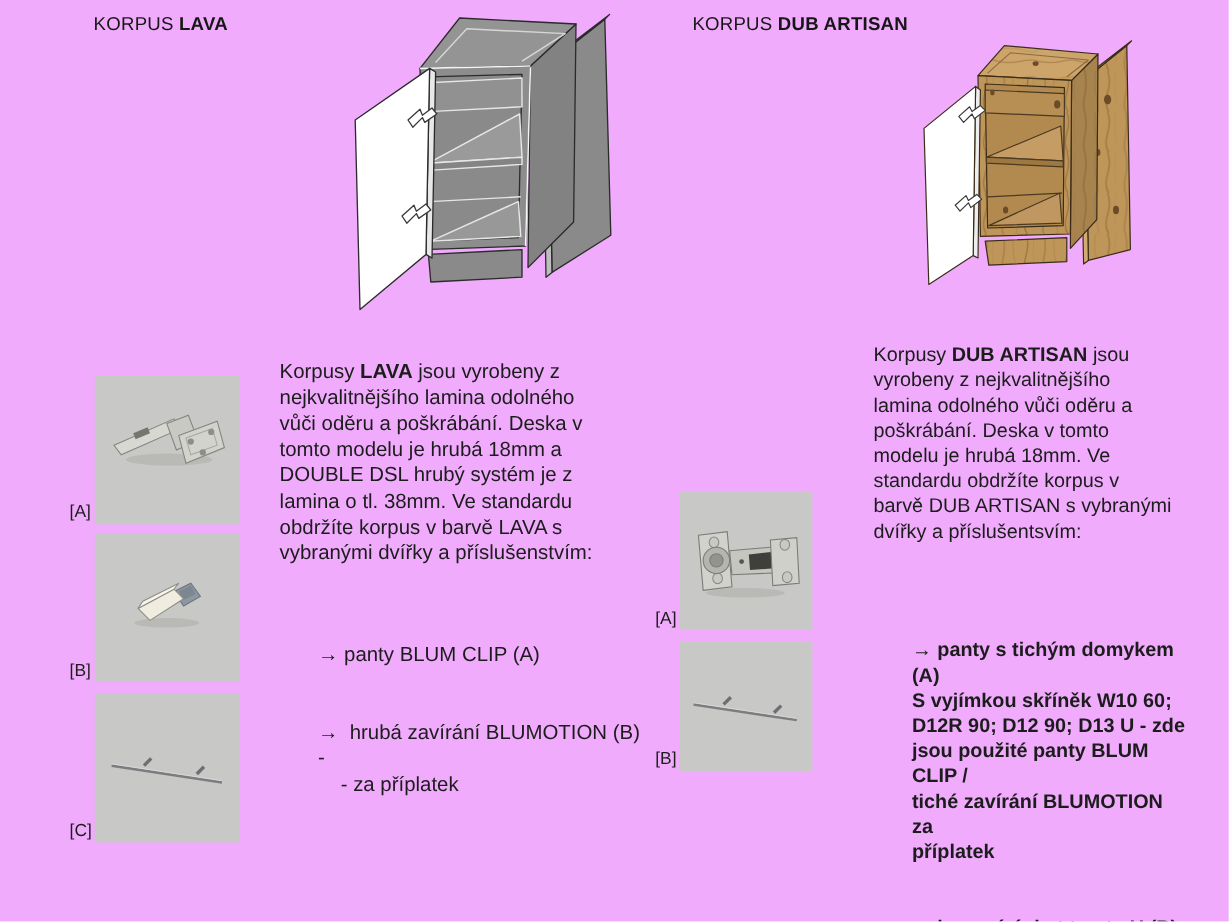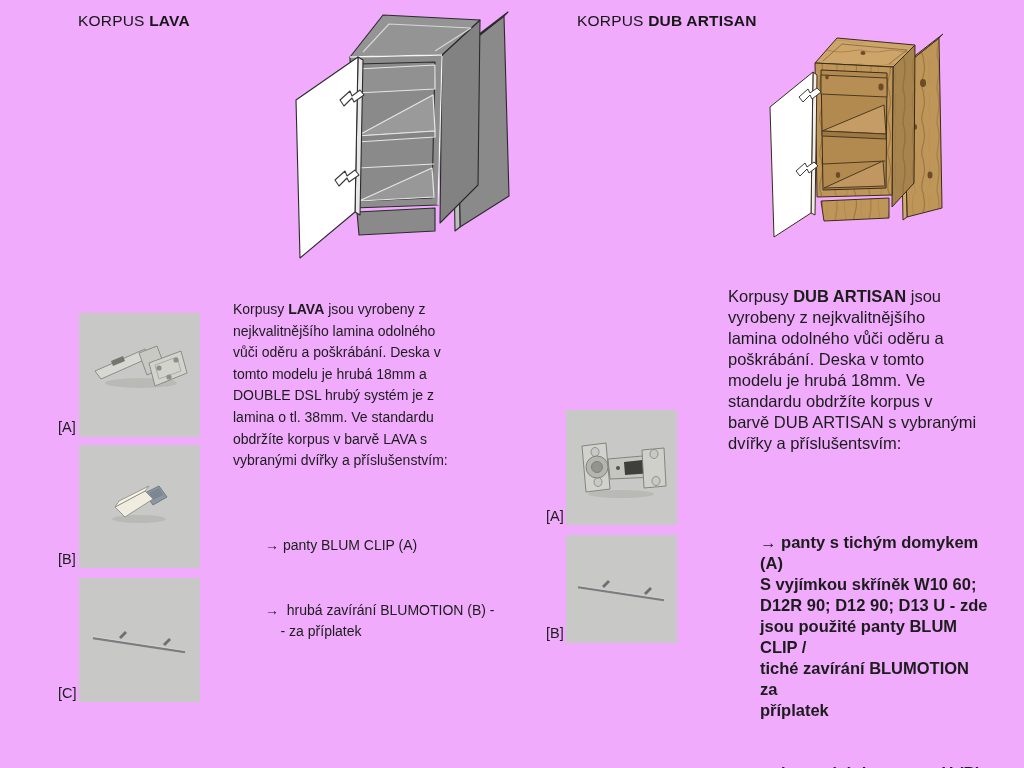--- a/index.html
+++ b/index.html
@@ -6,21 +6,21 @@
   .page{position:relative;width:1024px;height:768px;background:#f0abfc;overflow:hidden;
         font-family:"Liberation Sans","DejaVu Sans",sans-serif;color:#1c1c1c;}
   .abs{position:absolute;}
   .title{font-size:15.5px;letter-spacing:.2px;color:#161616;}
   .title b{font-weight:700;}
   .textblock{color:#1c1c1c;}
   .para{white-space:pre-wrap;}
   .para b{font-weight:700;}
   .bullets{white-space:pre-wrap;}
   .bullet{white-space:pre-wrap;margin-left:32px;}
-  .left-text{left:233px;top:299px;width:302px;font-size:14px;line-height:21.6px;}
+  .left-text{left:233px;top:299px;width:302px;font-size:17px;line-height:21.6px;}
   .left-text .bullets{margin-top:20px;}
   .right-text{left:728px;top:286px;width:262px;font-size:16.5px;line-height:21px;}
   .right-text .bullets{margin-top:36px;font-weight:bold;}
   .partbox{background:#c8c8c6;}
   .partlabel{font-size:14.5px;color:#1d1d1d;}
   svg{display:block;}
 </style>
 </head>
 <body>
 

